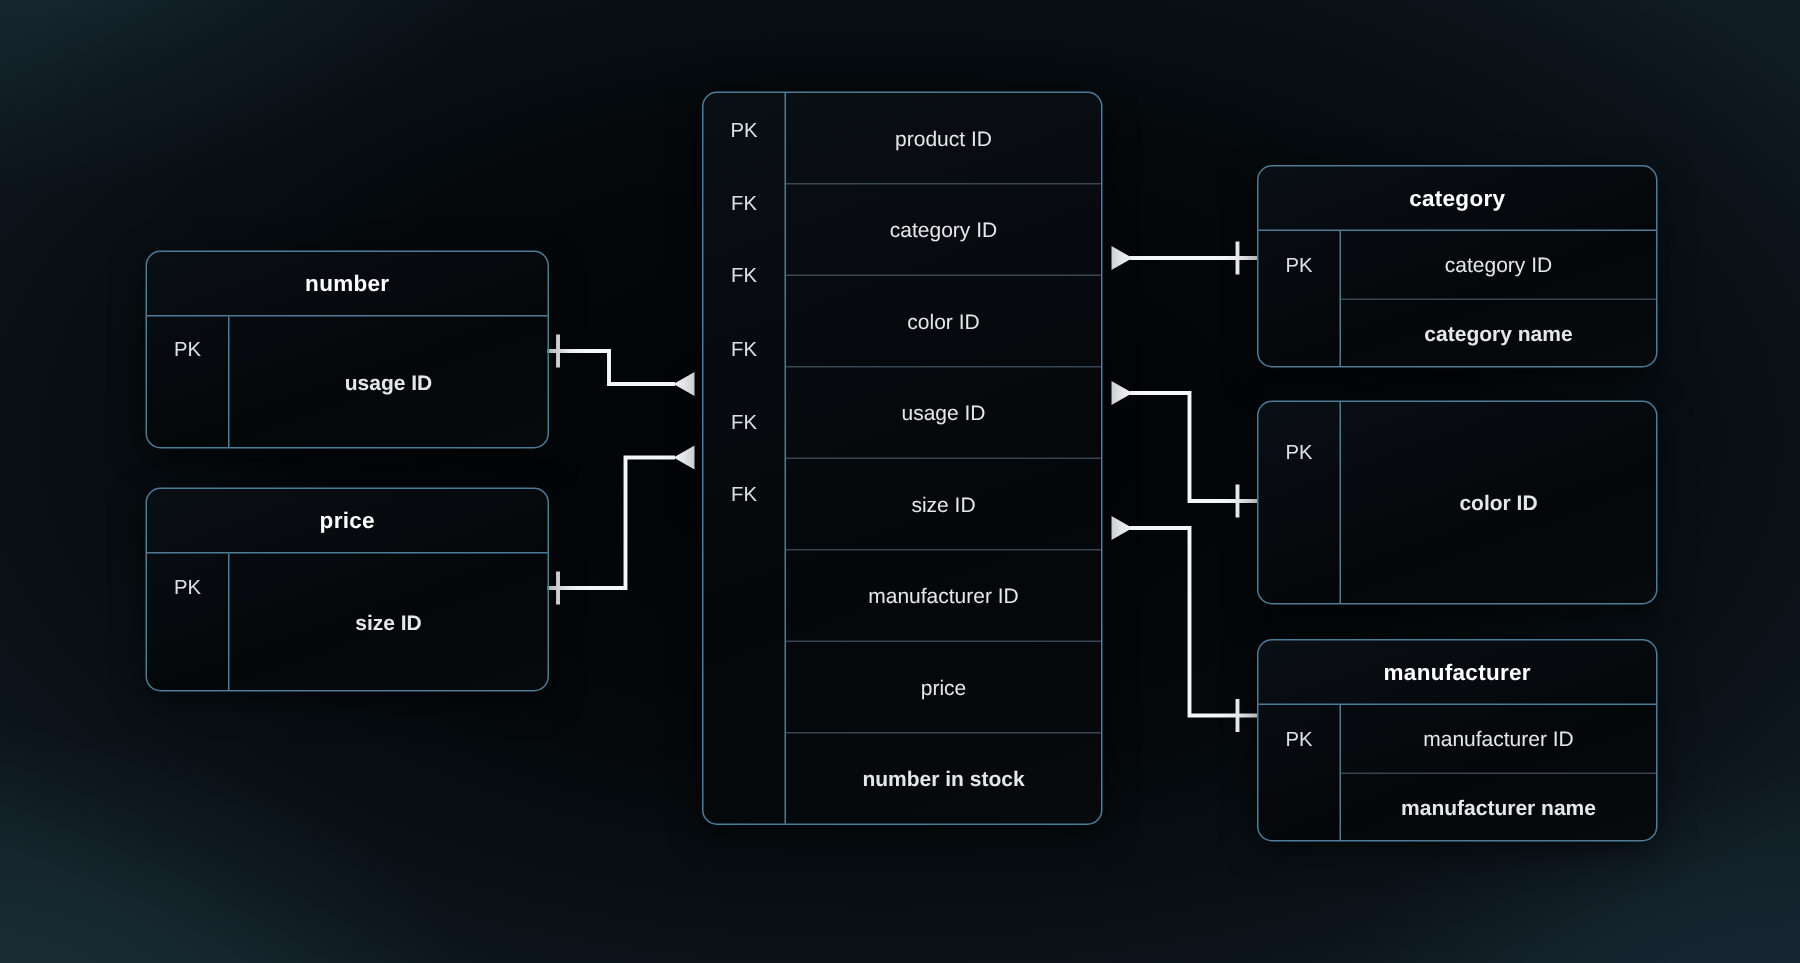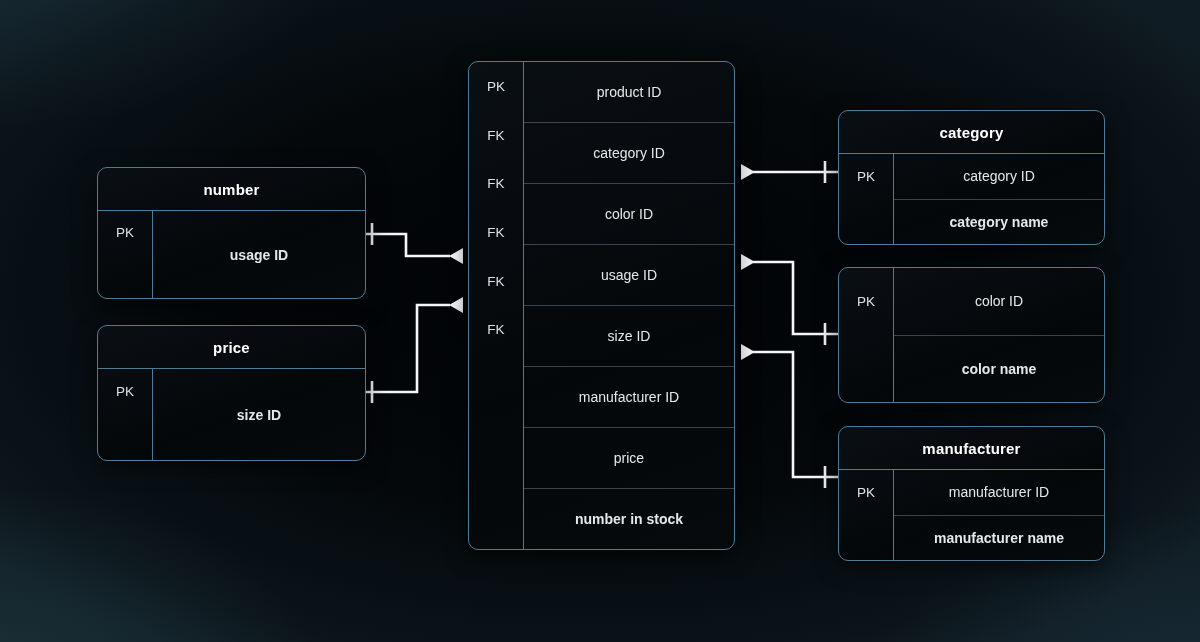--- a/index.html
+++ b/index.html
@@ -161,21 +161,20 @@
   </div>
 
   <div class="tbl" style="left:838px;top:267px;width:265px;height:134px">
     <div class="tbl-body">
       <div class="key-col">
         <div class="cell">PK</div>
         <div class="cell"></div>
       </div>
       <div class="name-col">
         <div class="cell">color ID</div>
-        <div class="cell">color name</div>
       </div>
     </div>
   </div>
 
   <div class="tbl" style="left:838px;top:426px;width:265px;height:133px">
     <div class="tbl-header">
       <span>manufacturer</span>
     </div>
     <div class="tbl-body">
       <div class="key-col">

